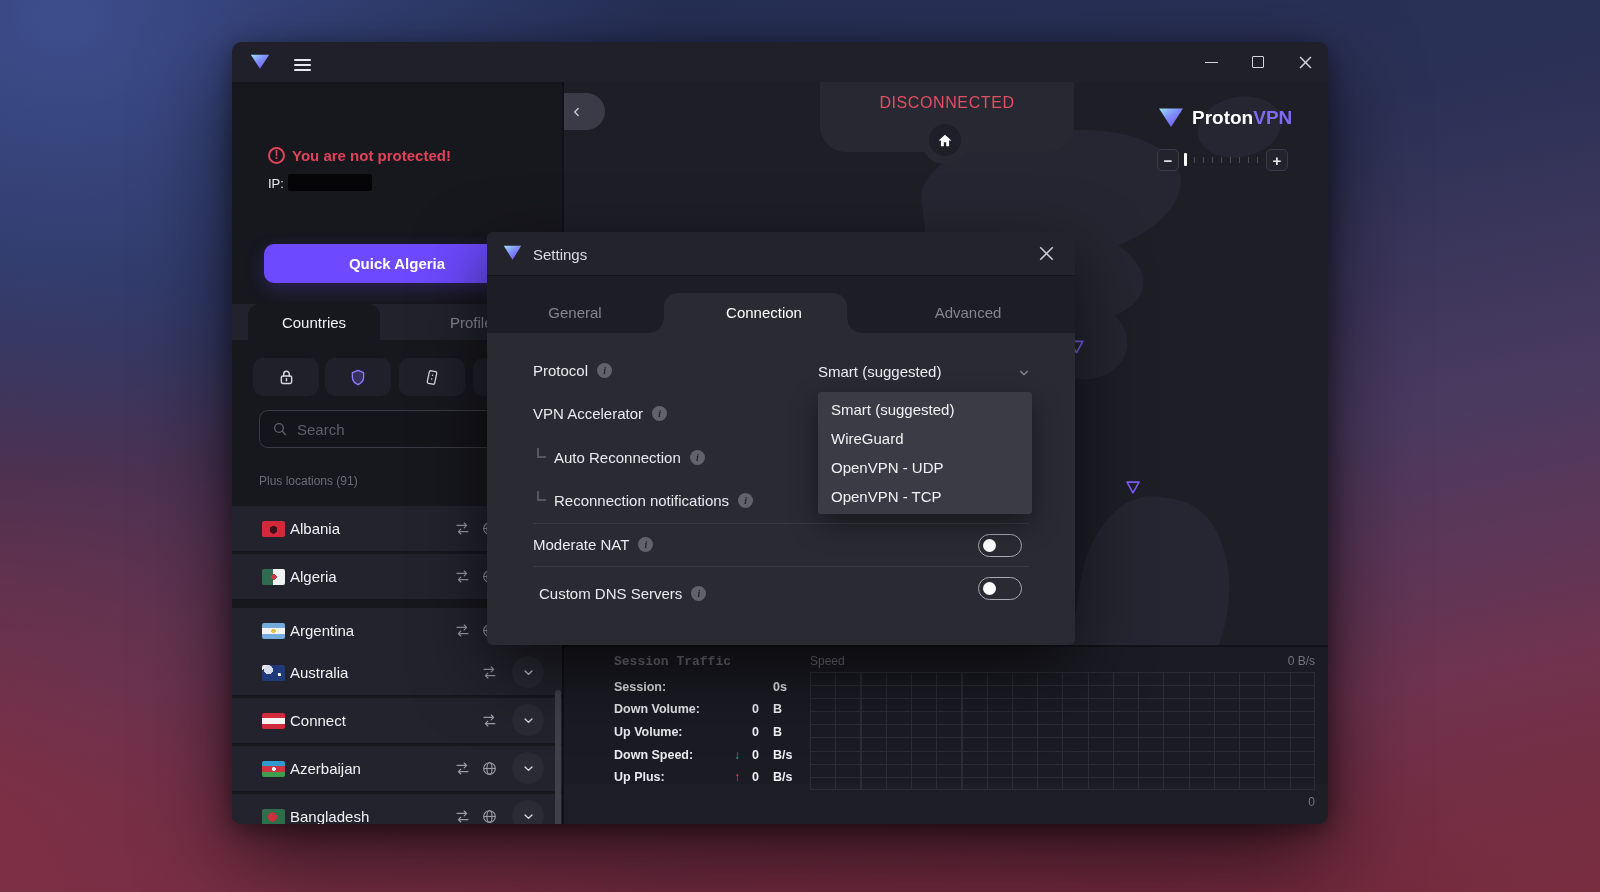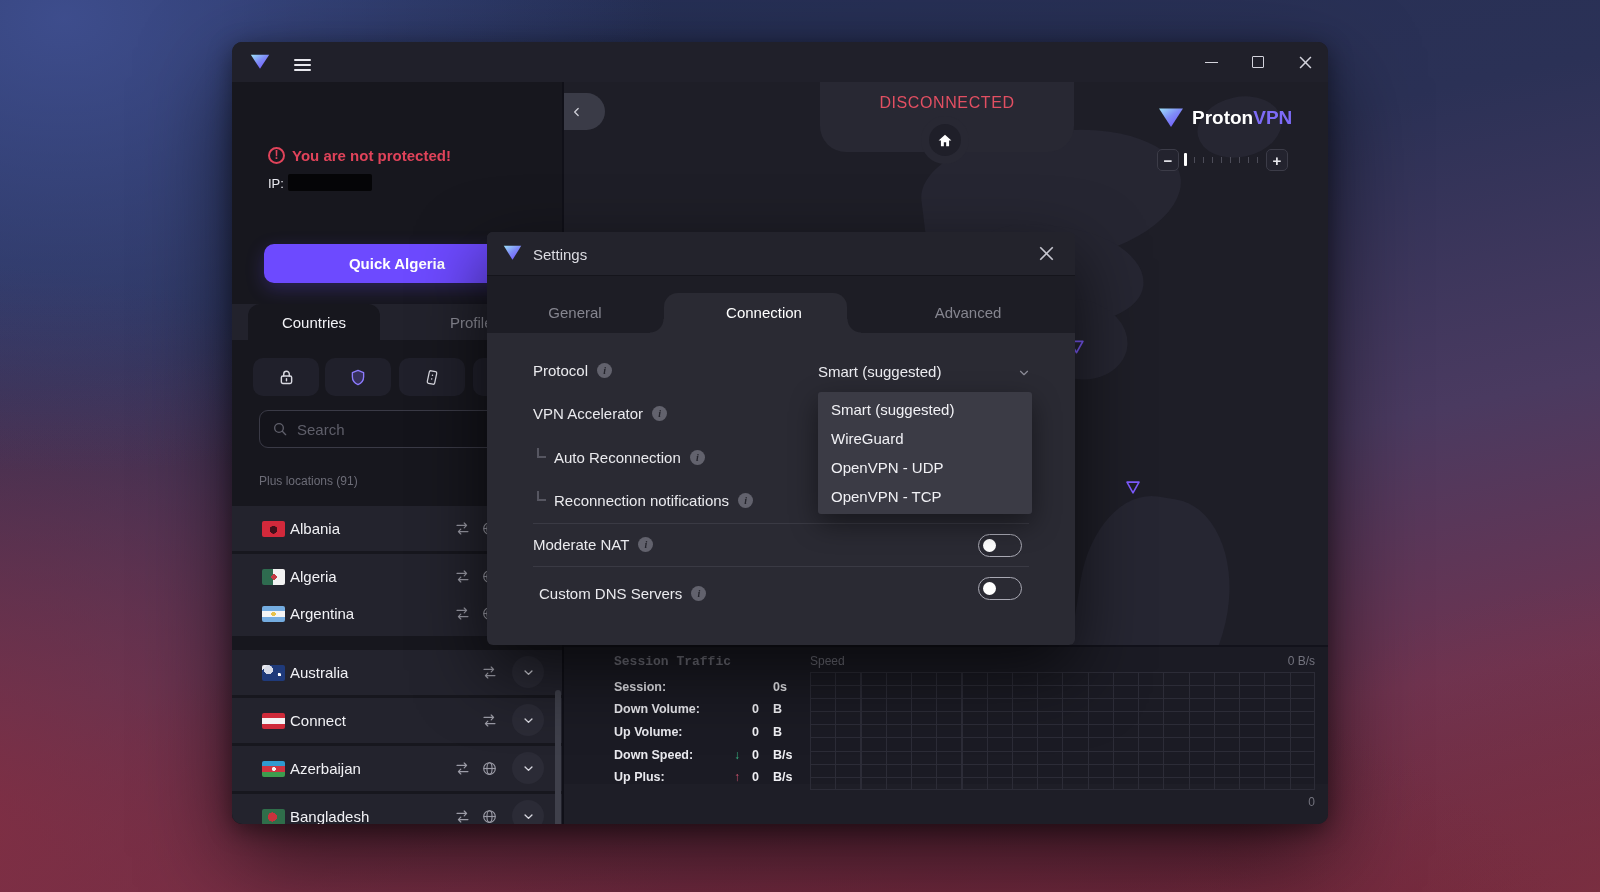--- a/index.html
+++ b/index.html
@@ -249,21 +249,21 @@
               </svg>
             </span>
             <span class="rowic chev-circle" style="left: 280px; top: 6px;">
               <span style="display:flex">
                 <svg width="15" height="15" viewBox="0 0 24 24" fill="none" stroke="currentColor" stroke-width="2.2" stroke-linecap="round" stroke-linejoin="round">
                   <path d="M6.5 9.5 L12 15 L17.5 9.5"></path>
                 </svg>
               </span>
             </span>
           </div>
-          <div class="crow" style="top: 85px; padding-left: 20px;">
+          <div class="crow" style="top: 102px; padding-left: 20px;">
             <span class="flag" style="background: radial-gradient(circle, rgb(232, 194, 74) 0px, rgb(232, 194, 74) 16%, rgba(0, 0, 0, 0) 17%), linear-gradient(rgb(116, 172, 224) 0px, rgb(116, 172, 224) 33%, rgb(244, 244, 244) 33%, rgb(244, 244, 244) 67%, rgb(116, 172, 224) 67%, rgb(116, 172, 224) 100%);"></span>
             <span class="cname">Argentina</span>
             <span class="rowic" style="left: 222px; width: 17px; top: 15px;">
               <svg width="17" height="15" viewBox="0 0 24 22" fill="none" stroke="currentColor" stroke-width="1.8" stroke-linecap="round" stroke-linejoin="round">
                 <path d="M4 6.5 H17.5 M14.5 3 L18 6.5 L14.5 10"></path>
                 <path d="M20 15.5 H6.5 M9.5 12 L6 15.5 L9.5 19"></path>
               </svg>
             </span>
             <span class="rowic" style="left: 249px; width: 17px; top: 14px;">
               <svg width="17" height="17" viewBox="0 0 24 24" fill="none" stroke="currentColor" stroke-width="1.6">

